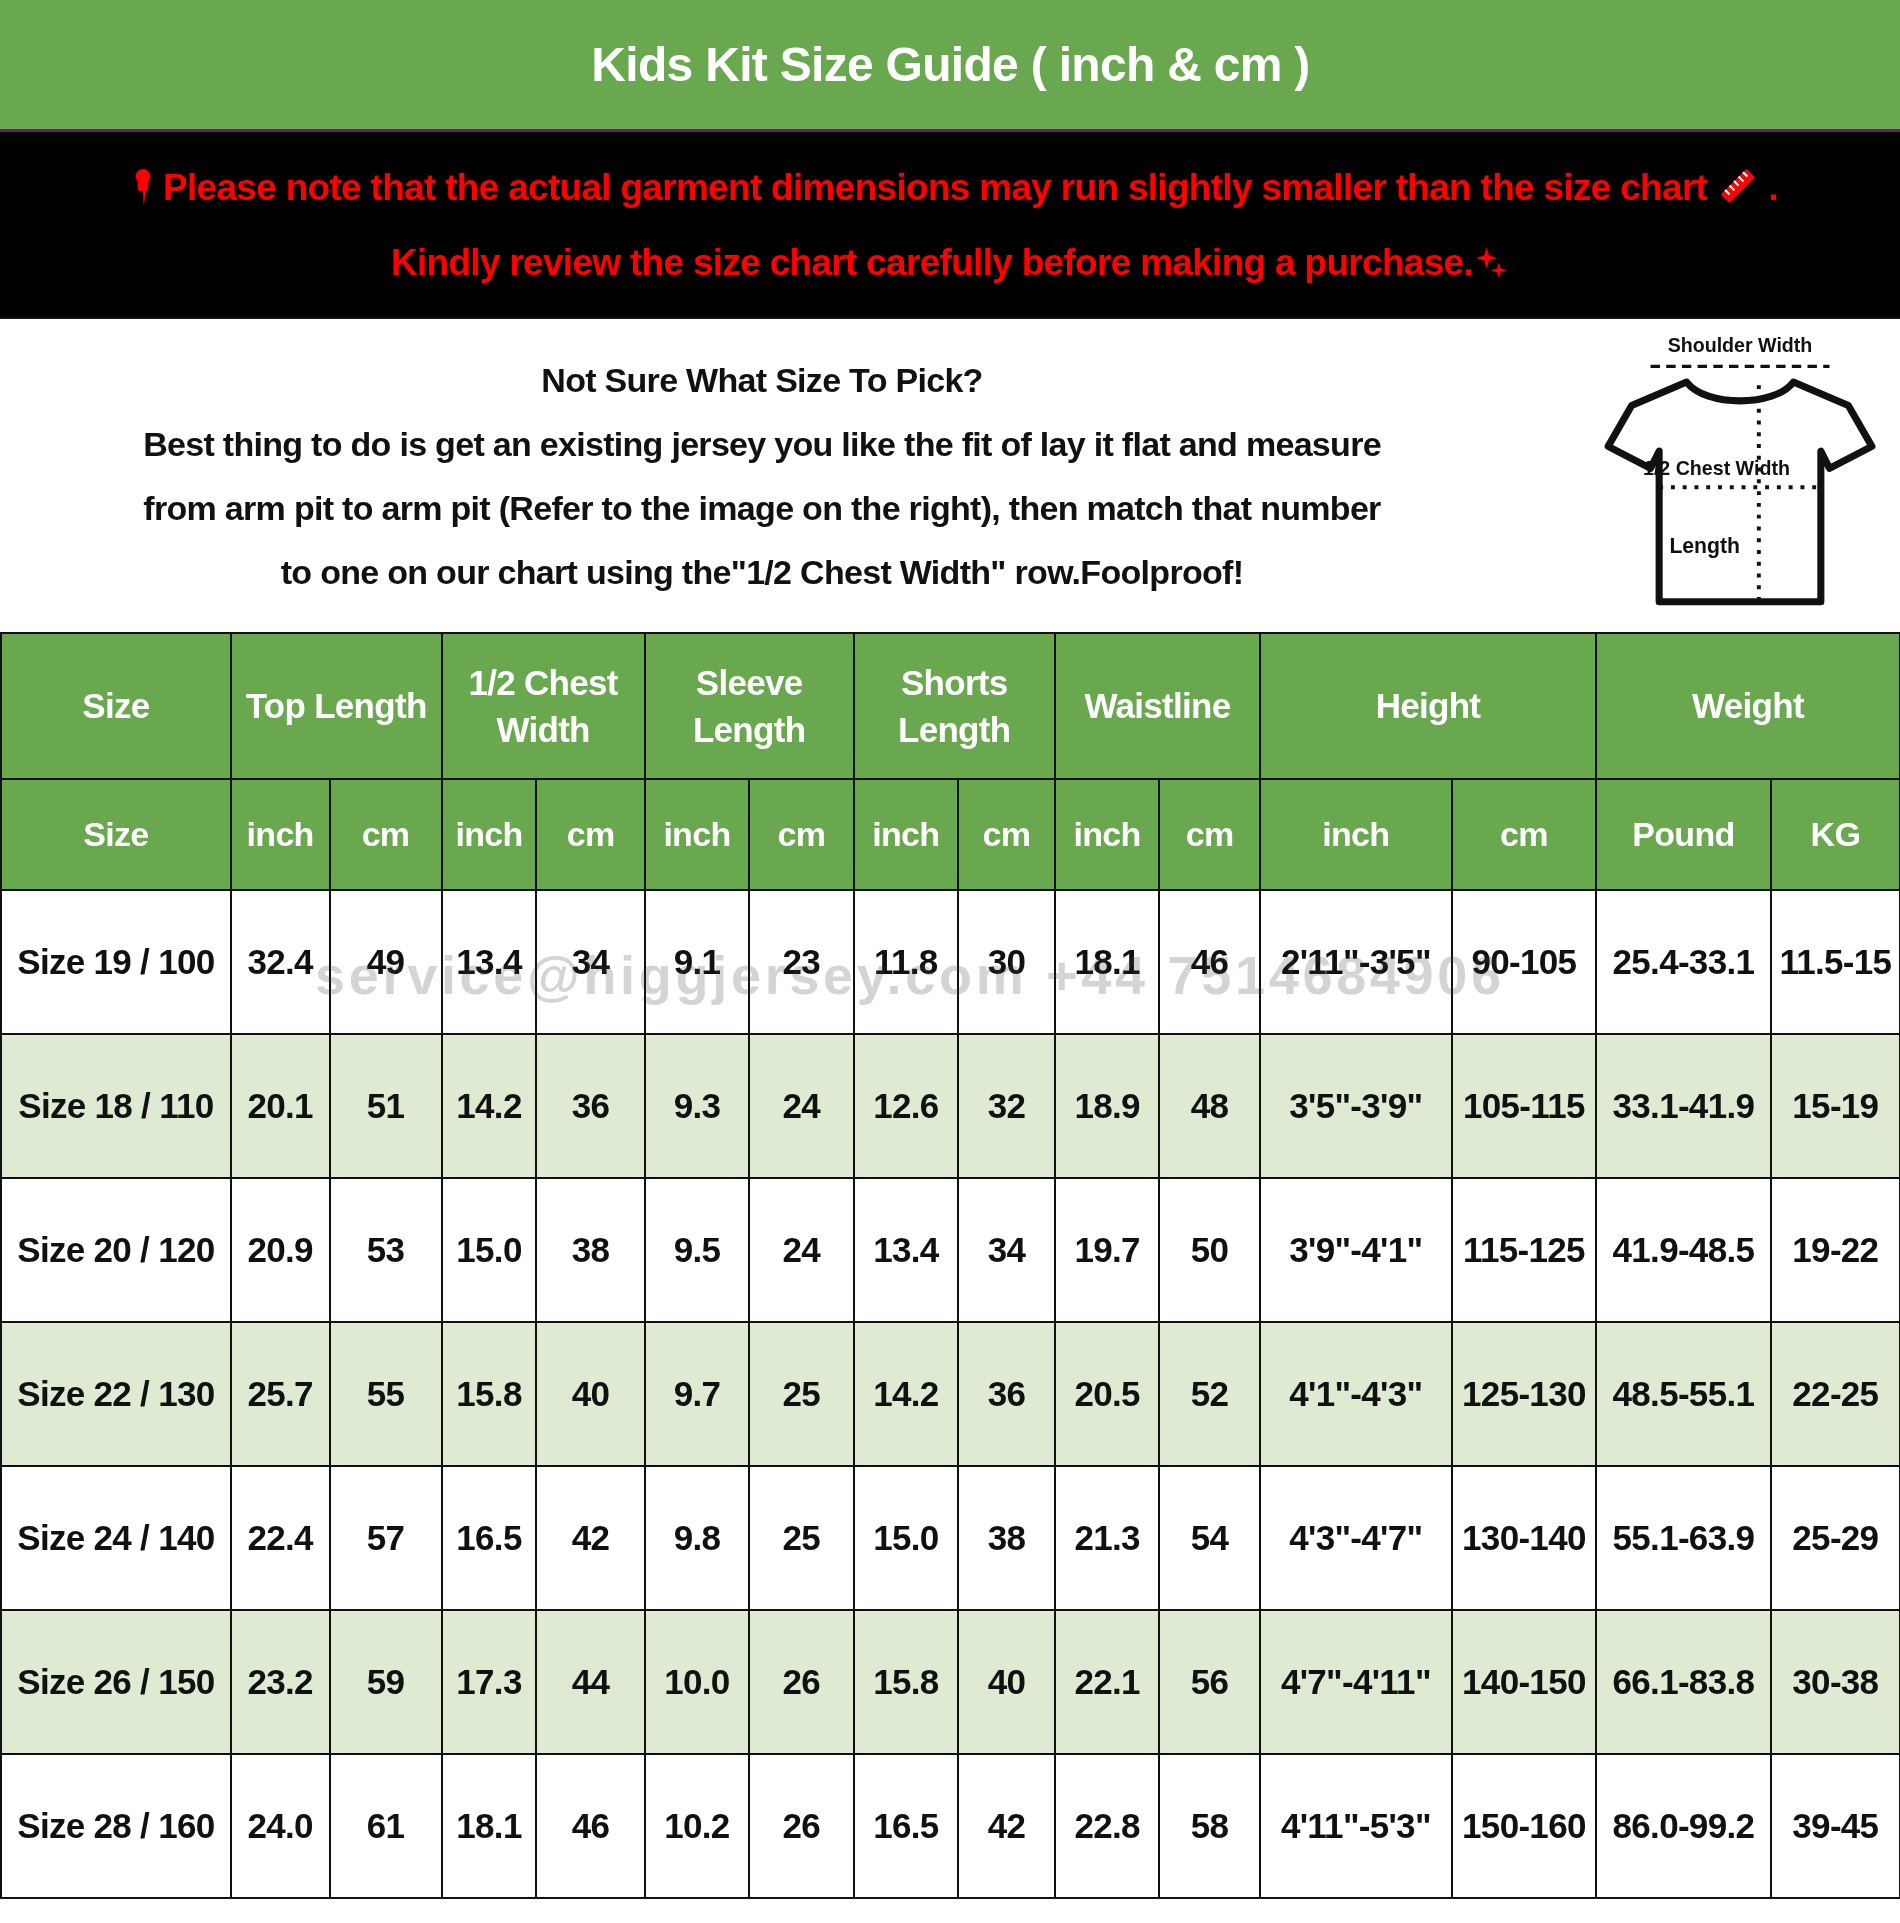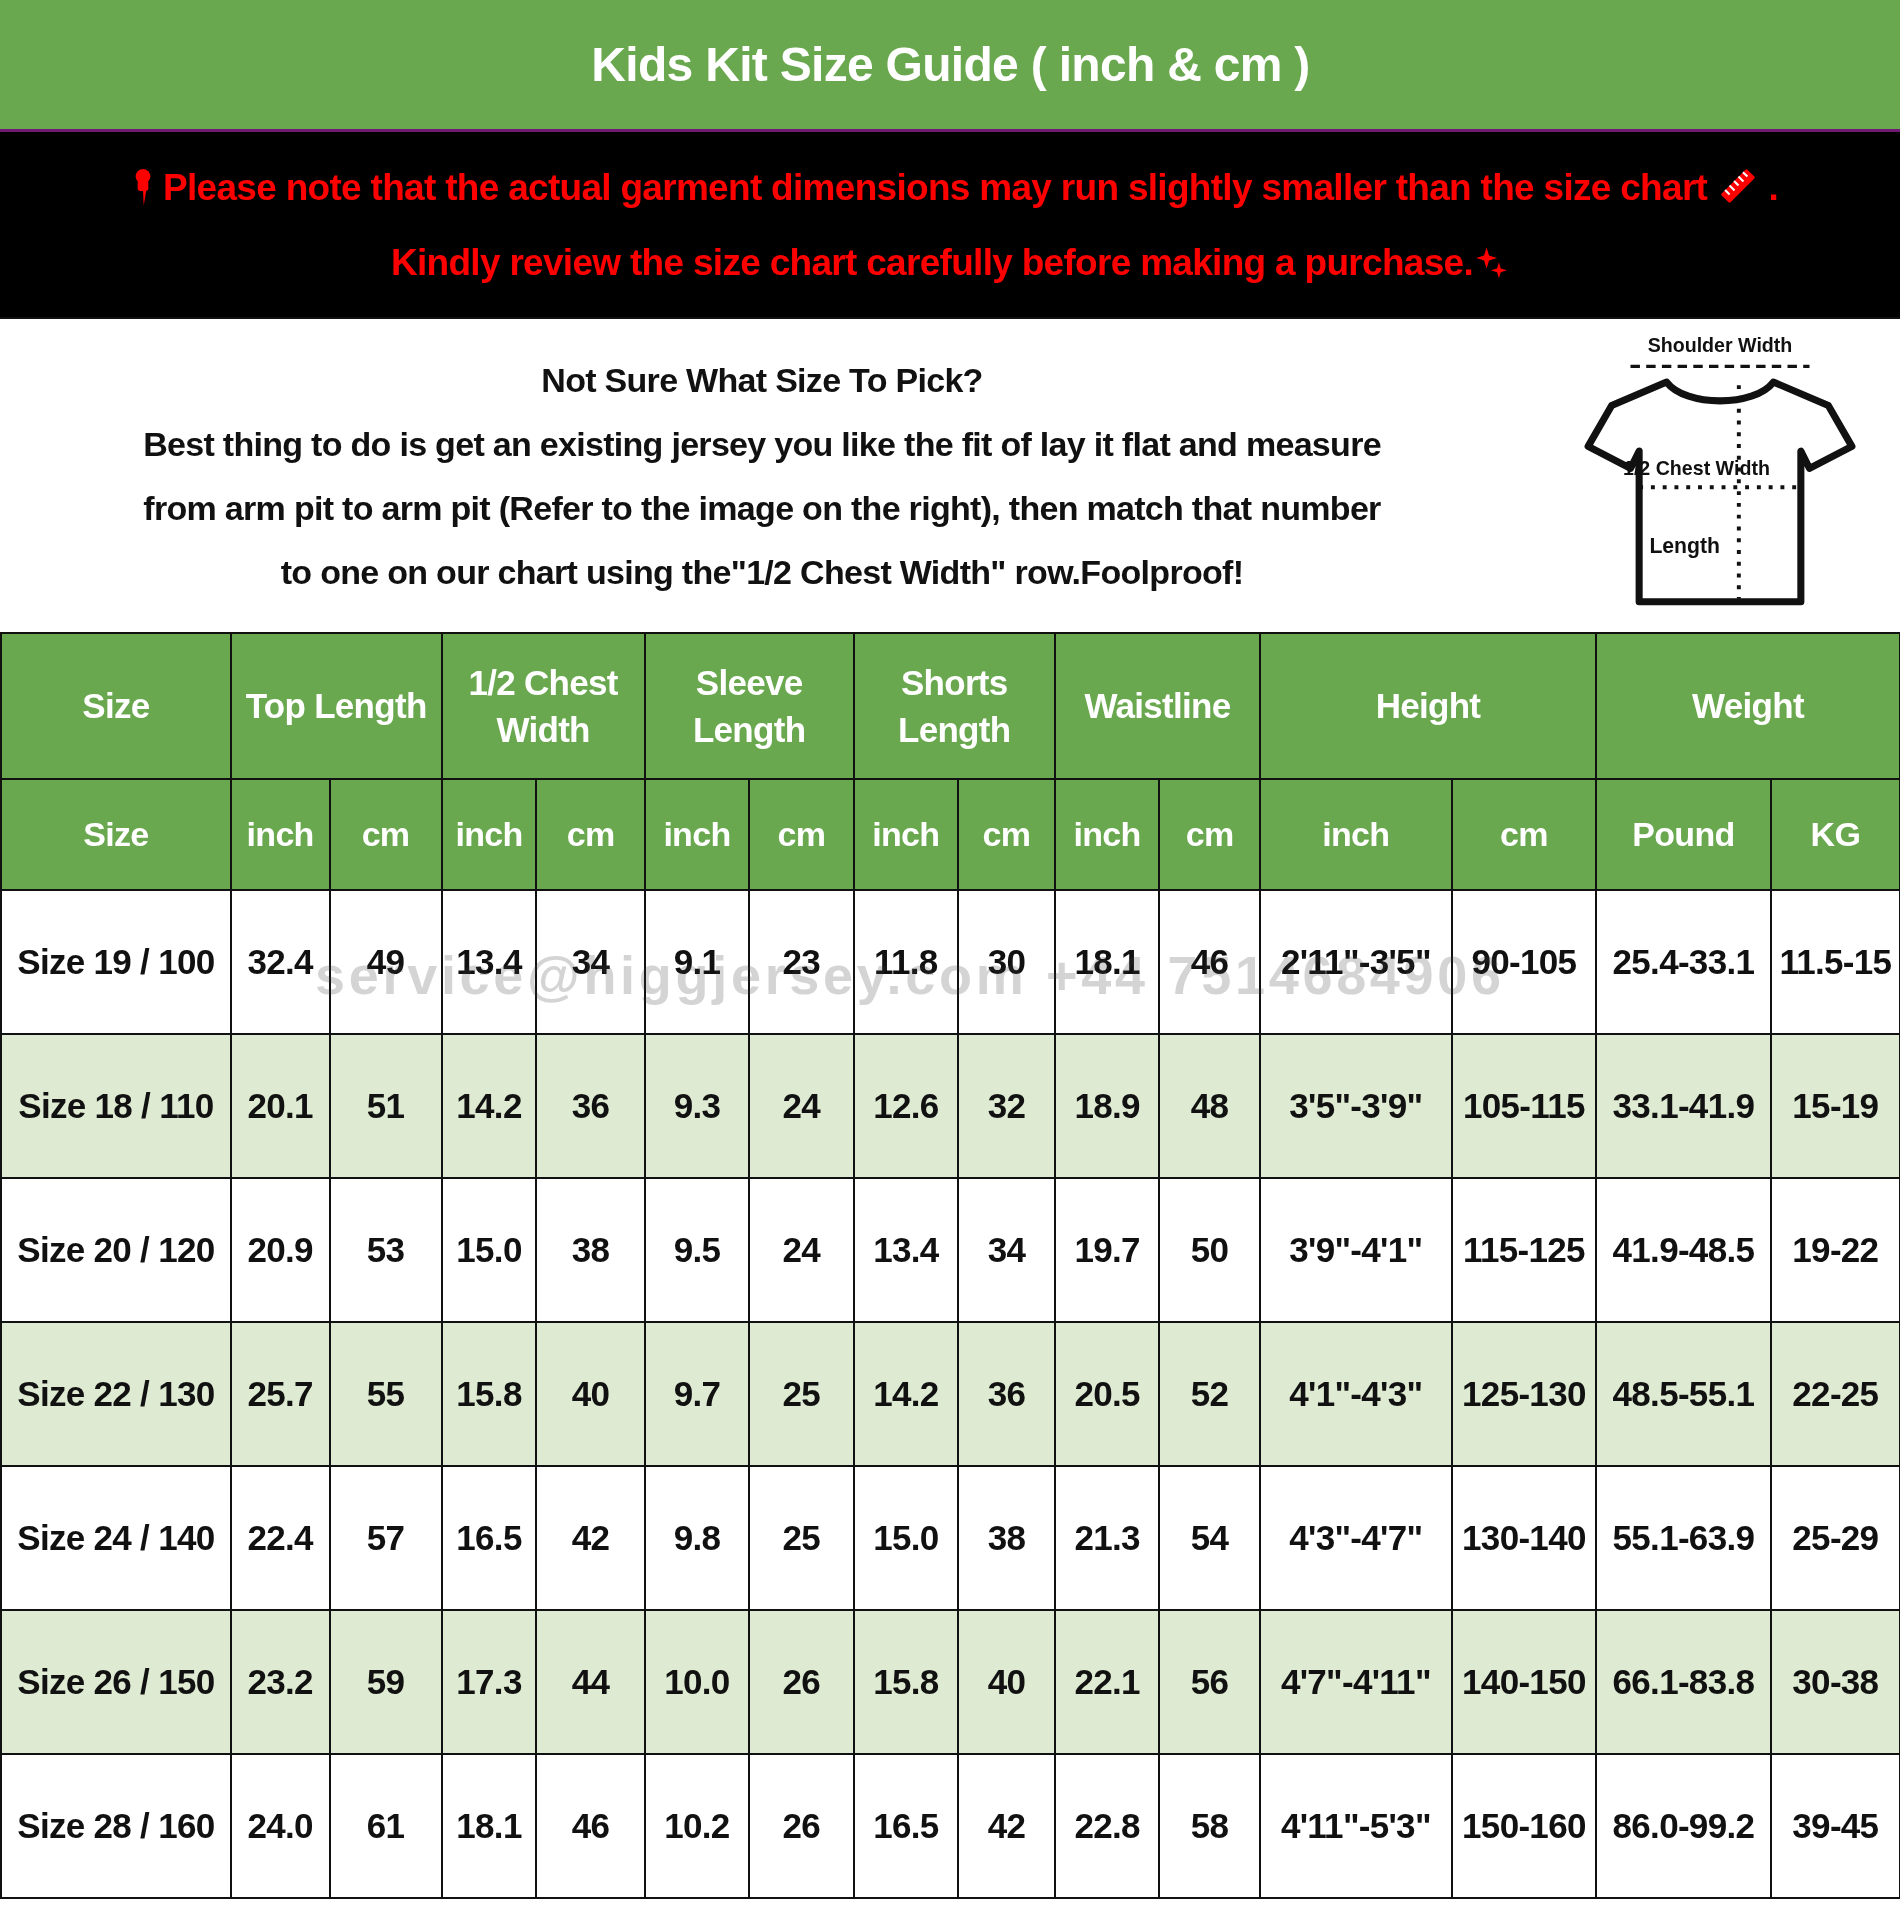--- a/index.html
+++ b/index.html
@@ -29,21 +29,21 @@
   .notice svg { vertical-align:-7.5px; }
 
   
   .help { position:relative; height:313px; background:#fff; }
   .help-text {
     position:absolute; left:18px; top:0; width:1488px; height:100%;
     display:flex; flex-direction:column; justify-content:center;
     text-align:center; font-weight:bold; color:#111;
     font-size:34px; line-height:64px; letter-spacing:-0.7px;
   }
-  .diagram { position:absolute; right:24px; top:12px; width:314px; height:292px; }
+  .diagram { position:absolute; right:4px; top:12px; width:314px; height:292px; }
 
   
   table.size-table {
     width:100%; border-collapse:collapse; table-layout:fixed;
     border:2.2px solid #111;
   }
   table.size-table th, table.size-table td {
     border:2.2px solid #111; text-align:center; vertical-align:middle;
     overflow:hidden; padding:0 3px;
   }

